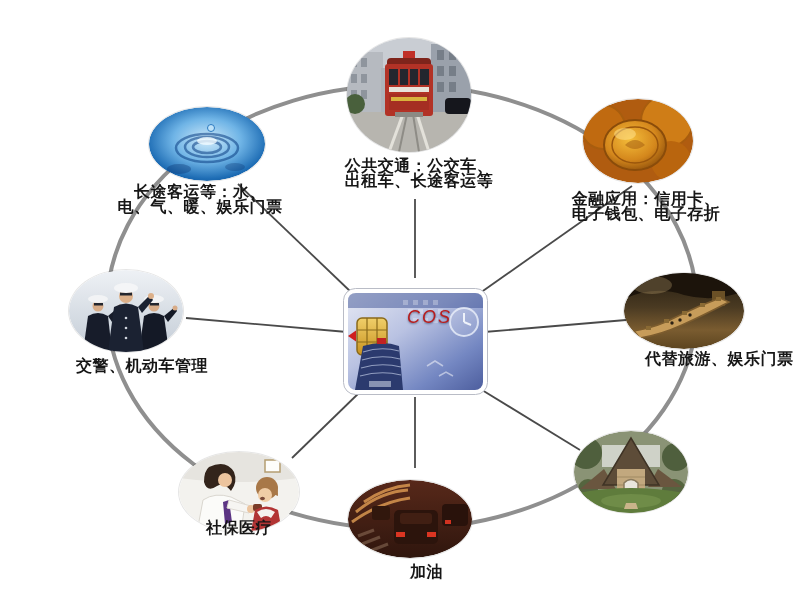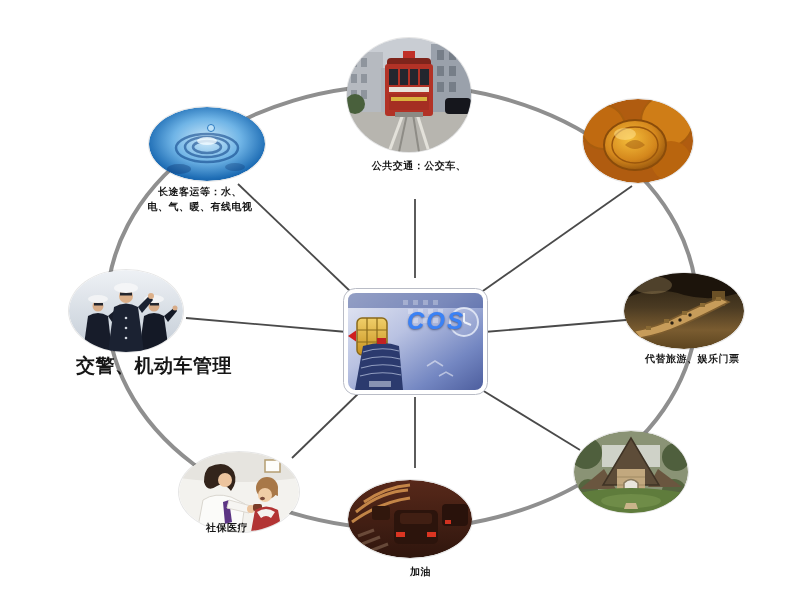--- a/index.html
+++ b/index.html
@@ -1,28 +1,28 @@
 <!DOCTYPE html>
 <html><head>
 <meta charset="utf-8">
 <style>
   html,body{margin:0;padding:0;}
   body{background:#ffffff;font-family:"Liberation Sans", sans-serif;}
   #stage{position:relative;width:800px;height:600px;background:#ffffff;overflow:hidden;}
   #wires{position:absolute;left:0;top:0;}
   .node{position:absolute;border-radius:50%;overflow:hidden;box-shadow:0 0 0 1px rgba(0,0,0,0.10);}
   .node svg{display:block;}
-  .label{position:absolute;color:#161616;font-weight:700;font-size:10px;line-height:15px;letter-spacing:0.5px;}
+  .label{position:absolute;color:#161616;font-weight:700;font-size:16px;line-height:15px;letter-spacing:0.5px;}
   .label.center{text-align:center;}
   .label.nowrap{white-space:nowrap;}
-  .label.big{font-size:19px;line-height:18px;}
+  .label.big{font-size:16px;line-height:18px;}
   #card{position:absolute;left:343px;top:288px;width:145px;height:107px;}
   #card svg{display:block;}
-  #cos{position:absolute;left:64px;top:19px;font-size:24px;font-weight:700;font-style:italic;
-       color:#3b82f6;letter-spacing:2px;text-shadow:0 1px 2px rgba(20,30,70,0.55);}
+  #cos{position:absolute;left:64px;top:19px;font-size:18px;font-weight:400;font-style:italic;
+       color:#b91c1c;letter-spacing:2px;text-shadow:0 1px 2px rgba(20,30,70,0.55);}
 </style>
 </head>
 <body>
 
 <div id="stage">
 
   <svg id="wires" width="800" height="600">
     <ellipse cx="402" cy="307" rx="295" ry="222" fill="none" stroke="#8f8f8f" stroke-width="4"></ellipse>
     <g stroke="#4a4a4a" stroke-width="1.8">
       <line x1="415" y1="278" x2="415" y2="199"></line>
@@ -79,20 +79,21 @@
         </g>
       <rect x="42" y="49" width="40" height="5" fill="#e7e3da"></rect>
       <rect x="42" y="56" width="40" height="16" fill="#a52e22"></rect>
       <rect x="44" y="59" width="36" height="4" fill="#d9b23c"></rect>
       <rect x="48" y="74" width="28" height="5" fill="#8c8a84"></rect>
       <rect x="98" y="60" width="26" height="16" rx="4" fill="#15161c"></rect>
     </svg>
   </div>
   <div class="label center" style="left:334px;top:158px;width:170px">
     <div>公共交通：公交车、</div>
+    <div>出租车、长途客运等</div>
   </div>
 
   <div class="node" style="left:149px;top:107px;width:116px;height:74px">
     <svg width="116" height="74" viewBox="0 0 116 74">
       <defs>
         <radialGradient id="wg" cx="50%" cy="45%" r="65%">
           <stop offset="0%" stop-color="#cfeafa"></stop>
             <stop offset="45%" stop-color="#6fb4e6"></stop>
           <stop offset="80%" stop-color="#1d6cb4"></stop>
             <stop offset="100%" stop-color="#0f4f92"></stop>
@@ -105,41 +106,45 @@
           <ellipse cx="58" cy="41" rx="31" ry="14"></ellipse>
       </g>
       <ellipse cx="58" cy="34" rx="10" ry="4" fill="rgba(240,250,255,0.8)"></ellipse>
       <circle cx="62" cy="21" r="3.5" fill="#bfe2f8" stroke="#2a7ac0"></circle>
       <ellipse cx="30" cy="62" rx="12" ry="5" fill="rgba(10,50,110,0.35)"></ellipse>
       <ellipse cx="86" cy="60" rx="10" ry="4" fill="rgba(10,50,110,0.3)"></ellipse>
     </svg>
   </div>
   <div class="label center" style="left:111px;top:184px;width:178px">
     <div>长途客运等：水、</div>
-    <div>电、气、暖、有线电视</div>
+    <div>电、气、暖、娱乐门票</div>
   </div>
 
   <div class="node" style="left:583px;top:99px;width:110px;height:84px">
     <svg width="110" height="84" viewBox="0 0 110 84">
       <defs>
         <radialGradient id="cg" cx="42%" cy="38%" r="70%">
           <stop offset="0%" stop-color="#f4bd3a"></stop>
             <stop offset="60%" stop-color="#d4871c"></stop>
             <stop offset="100%" stop-color="#8a4c0a"></stop>
         </radialGradient>
       </defs>
       <ellipse cx="55" cy="42" rx="55" ry="42" fill="#b05c10"></ellipse>
       <circle cx="84" cy="22" r="26" fill="#cf7d17" stroke="#a85d0e" stroke-width="2"></circle>
       <circle cx="20" cy="28" r="22" fill="#c06a10" stroke="#a85d0e" stroke-width="2"></circle>
       <circle cx="88" cy="62" r="20" fill="#b9650e"></circle>
       <ellipse cx="52" cy="46" rx="31" ry="25" fill="url(#cg)" stroke="#8a4c0a" stroke-width="2"></ellipse>
       <ellipse cx="52" cy="46" rx="23" ry="18" fill="none" stroke="#9a560c" stroke-width="1.5"></ellipse>
       <path d="M42 46 Q52 36 62 46 Q52 54 42 46 Z" fill="rgba(160,90,15,0.5)"></path>
       <ellipse cx="42" cy="35" rx="11" ry="6" fill="rgba(255,225,140,0.55)"></ellipse>
     </svg>
+  </div>
+  <div class="label center" style="left:557px;top:191px;width:178px">
+    <div>金融应用：信用卡、</div>
+    <div>电子钱包、电子存折</div>
   </div>
 
   <div class="node" style="left:69px;top:270px;width:114px;height:82px">
     <svg width="114" height="82" viewBox="0 0 114 82">
       <defs>
         <linearGradient id="pg" x1="0" y1="0" x2="0" y2="1">
           <stop offset="0%" stop-color="#eef1f5"></stop>
             <stop offset="100%" stop-color="#c3ccd6"></stop>
         </linearGradient>
       </defs>

